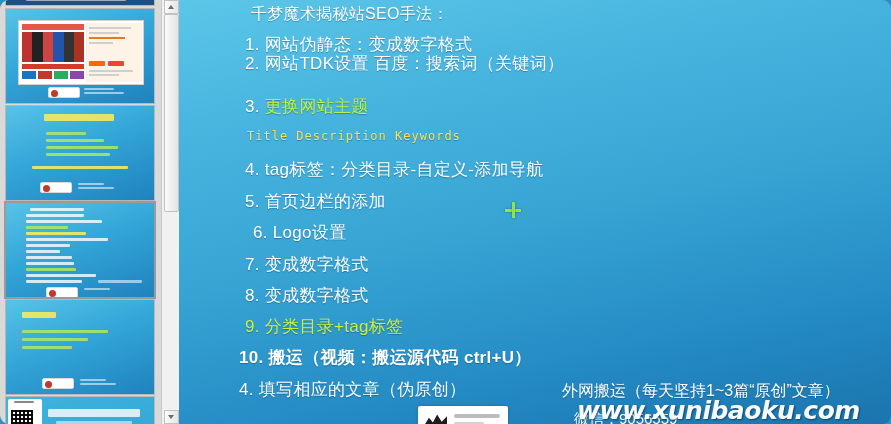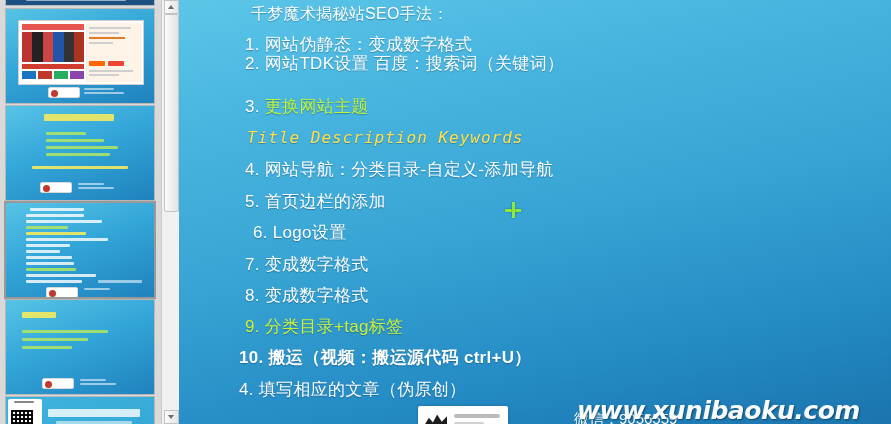--- a/index.html
+++ b/index.html
@@ -2,21 +2,21 @@
 <html><head>
 <meta charset="utf-8">
 <title>PPT Slide Viewer</title>
 <style>
   html,body{margin:0;padding:0;}
   body{
     width:891px;height:424px;overflow:hidden;
     font-family:"Liberation Sans","DejaVu Sans",sans-serif;
     background:#2f8fc0;
   }
-  #app{position:relative;width:891px;height:424px;overflow:hidden;}
+  #app{position:relative;width:891px;height:424px;overflow:hidden;border-radius:9px;}
 
   
   .thumb-pane{
     position:absolute;left:0;top:0;width:161px;height:424px;
     background:#d9d9d9;overflow:hidden;
   }
   .thumb-scrollarea{position:absolute;left:0;top:0;width:161px;height:424px;}
   .thumb{
     position:absolute;left:6px;width:148px;
     background:#2aa6d6;
@@ -86,21 +86,21 @@
     letter-spacing:.3px;
     text-shadow:0 1px 1px rgba(0,40,70,.35);
     font-family:"Liberation Sans","DejaVu Sans",sans-serif;
   }
   .ln.title{left:72px;font-size:16px;}
   .ln .num{color:#ffffff;}
   .ln.hl .txt{color:#bff23a;margin-top:20px;}
   .ln.hl-all,.ln.hl-all .num,.ln.hl-all .txt{color:#c9f13c;}
   .ln.mono{
     color:#ffe14d;font-family:"DejaVu Sans Mono","Liberation Mono",monospace;
-    font-size:16px;letter-spacing:1px;font-style:italic;
+    font-size:12px;letter-spacing:1px;
   }
 
   .side-note{
     position:absolute;white-space:nowrap;color:#ffffff;font-size:16px;
     text-shadow:0 1px 1px rgba(0,40,70,.35);
   }
   .wechat{
     position:absolute;white-space:nowrap;color:#ffffff;font-size:15px;
     text-shadow:0 1px 1px rgba(0,40,70,.35);
   }
@@ -256,21 +256,21 @@
 
       <div class="ln hl" style="top:98px;">
         <span class="num">3. </span>
         <span class="txt">更换网站主题</span>
       </div>
 
       <div class="ln mono" style="top:130px;left:68px;">Title  Description  Keywords</div>
 
       <div class="ln" style="top:161px;">
         <span class="num">4. </span>
-        <span class="txt">网站导航：分类目录-自定义-添加导航</span>
+        <span class="txt">tag标签：分类目录-自定义-添加导航</span>
       </div>
 
       <div class="ln" style="top:193px;">
         <span class="num">5. </span>
         <span class="txt">首页边栏的添加</span>
       </div>
 
       <div class="ln" style="top:224px;margin-left:8px;">
         <span class="num">6. </span>
         <span class="txt">Logo设置</span>
@@ -294,20 +294,21 @@
       <div class="ln" style="top:349px;left:60px;font-weight:bold;">
         <span class="num">10. </span>
         <span class="txt">搬运（视频：搬运源代码 ctrl+U）</span>
       </div>
 
       <div class="ln" style="top:381px;left:60px;">
         <span class="num">4. </span>
         <span class="txt">填写相应的文章（伪原创）</span>
       </div>
 
+      <div class="side-note" style="left:383px;top:381px;">外网搬运（每天坚持1~3篇“原创”文章）</div>
 
       <div class="wechat" style="left:395px;top:410px;">微信：9056559</div>
 
       <div class="logo-card" style="left:239px;top:406px;width:90px;height:30px;">
         <div class="mark"></div>
         <div class="txt"></div>
         <div class="txt2"></div>
       </div>
 
       <div class="cursor-plus" style="left:326px;top:202px;"></div>

